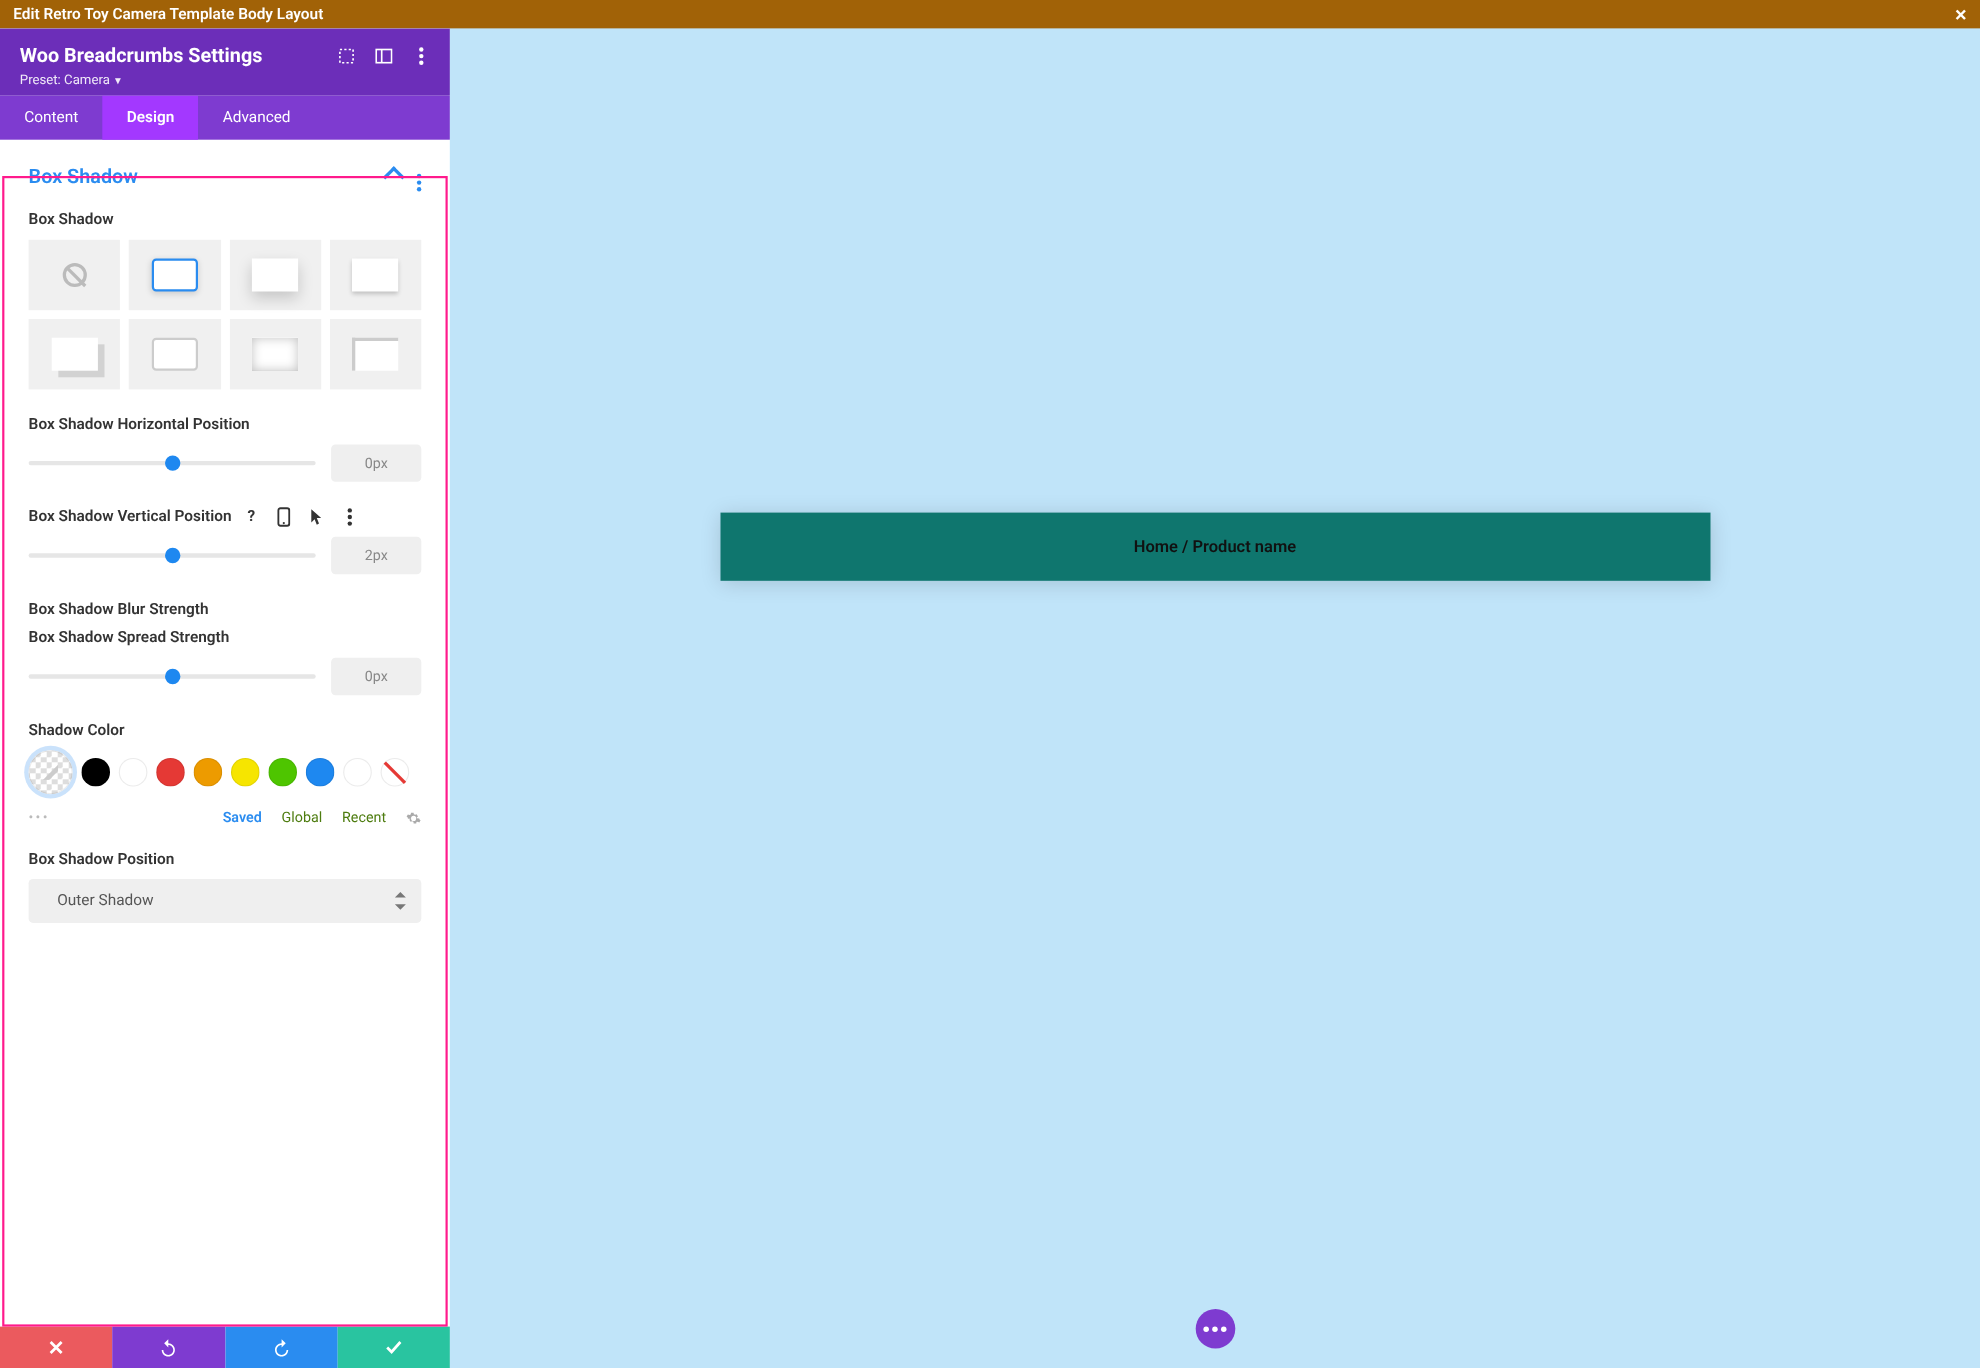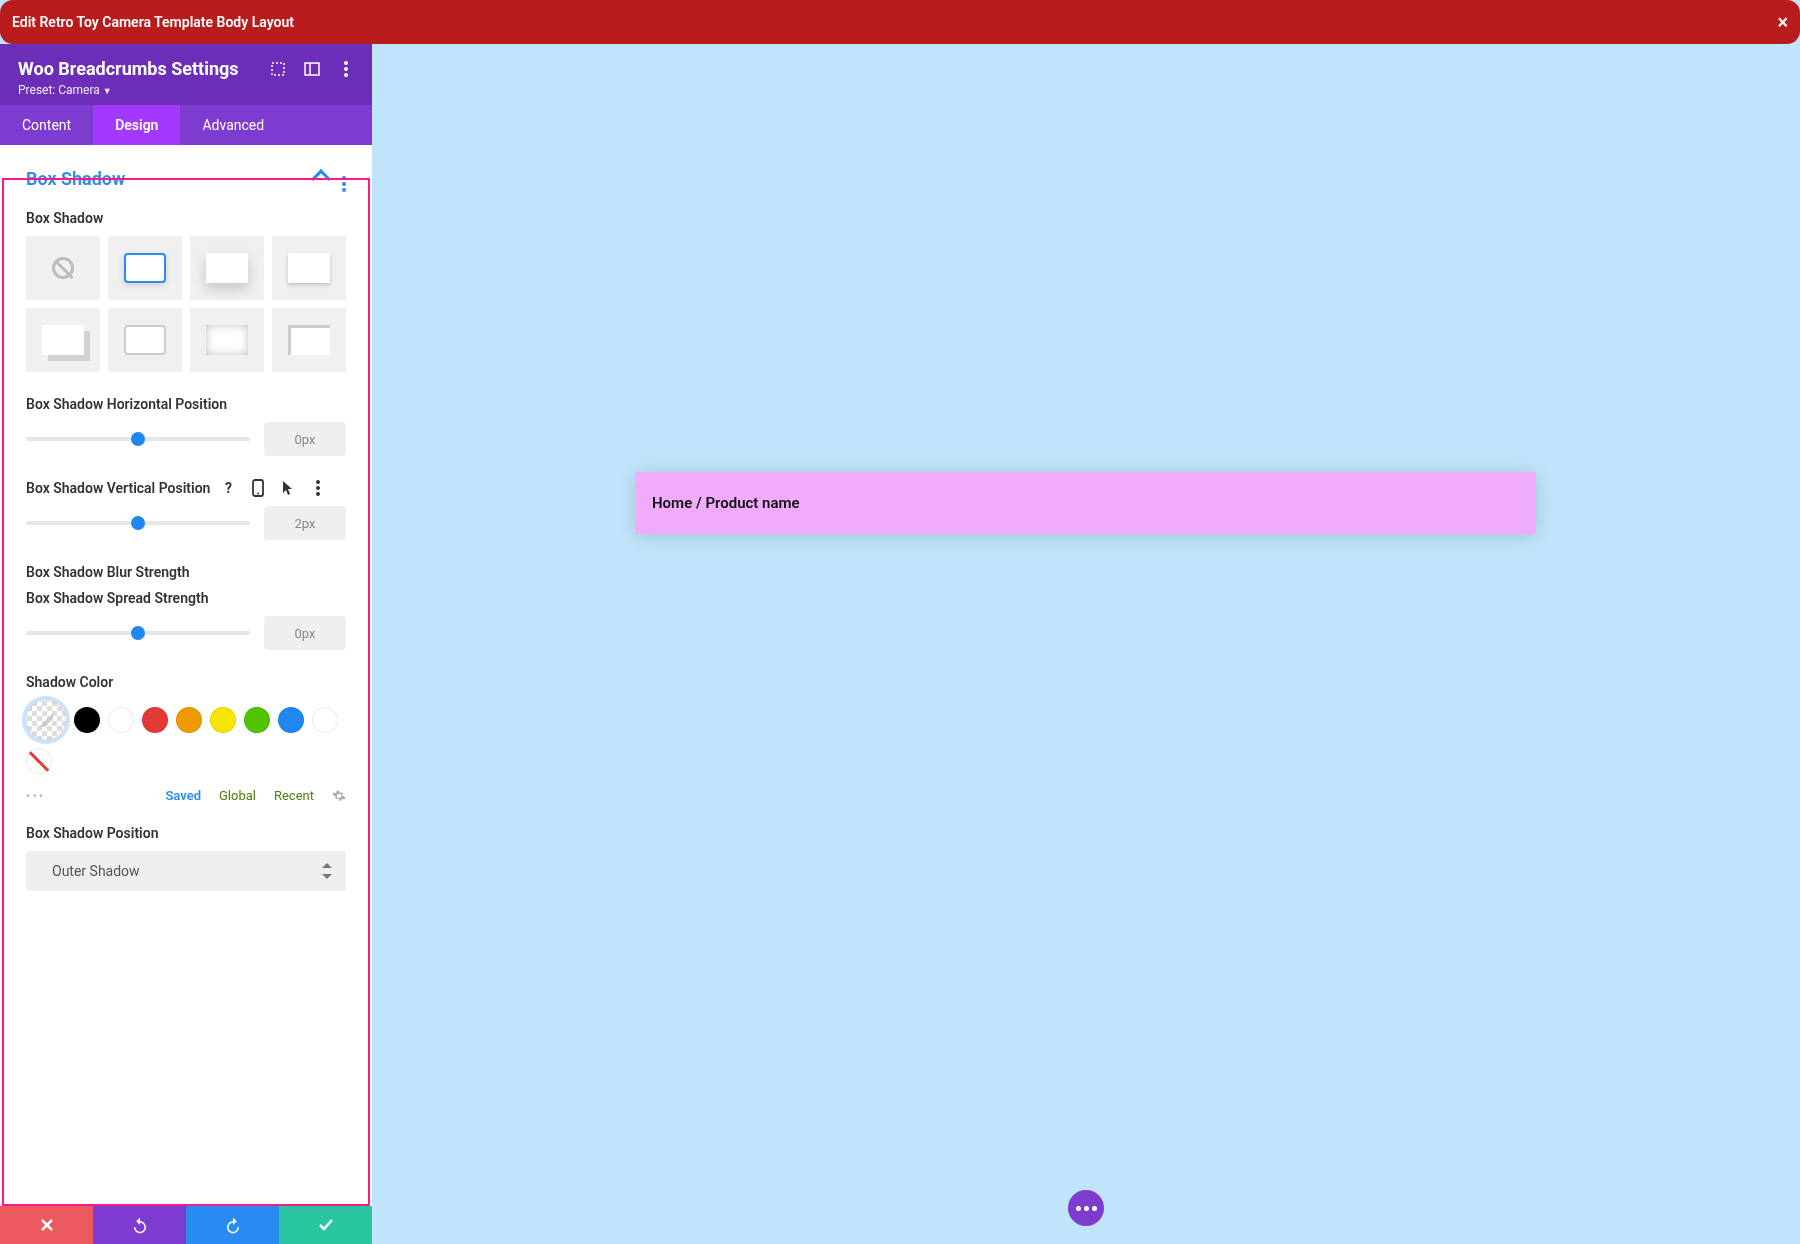--- a/index.html
+++ b/index.html
@@ -1,26 +1,26 @@
 <!DOCTYPE html>
 <html><head>
 <meta charset="utf-8">
 <style>
 * { box-sizing: border-box; margin: 0; padding: 0; font-family: -apple-system, BlinkMacSystemFont, 'Segoe UI', Roboto, sans-serif; }
 html, body { width: 100%; height: 100%; overflow: hidden; }
 body { display: flex; flex-direction: column; background: #C0E4F9; }
 
 
-.window-bar { background: #b91c1c; color: #fff; height: 44px; display: flex; align-items: center; padding: 0 12px; font-size: 14px; font-weight: 600; border-radius: 13px; }
+.window-bar { background: #a16207; color: #fff; height: 26px; display: flex; align-items: center; padding: 0 12px; font-size: 14px; font-weight: 600; }
 .window-bar .title { flex: 1; }
 .window-bar .close { cursor: pointer; font-size: 20px; line-height: 1; }
 
 
 .app { flex: 1; display: flex; min-height: 0; }
-.sidebar-wrap { width: 372px; display: flex; flex-direction: column; background: #fff; position: relative; }
+.sidebar-wrap { width: 409px; display: flex; flex-direction: column; background: #fff; position: relative; }
 .sidebar-wrap::after {
   content: '';
   position: absolute;
   left: 2px; right: 2px;
   top: 134px;
   bottom: 38px;
   border: 2px solid #ff1a8c;
   pointer-events: none;
   z-index: 5;
 }
@@ -91,21 +91,21 @@
 .select::after { content:''; position:absolute; right:14px; top:12px; width:0; height:0; border-left:5px solid transparent; border-right:5px solid transparent; border-bottom:5px solid #777; }
 .select::before { content:''; position:absolute; right:14px; bottom:12px; width:0; height:0; border-left:5px solid transparent; border-right:5px solid transparent; border-top:5px solid #777; }
 
 
 .action-bar { display:flex; height:38px; }
 .abtn { flex:1; display:flex; align-items:center; justify-content:center; color:#fff; cursor:pointer; }
 .abtn.red{background:#EB5A5E;} .abtn.purple{background:#7E3BD0;} .abtn.blue{background:#2A8CF0;} .abtn.green{background:#29C4A0;}
 
 
 .canvas { flex:1; position:relative; background:#C0E4F9; display:flex; align-items:center; justify-content:center; }
-.breadcrumb-demo { width: calc(100% - 56px); max-width: 900px; background:#f0abfc; padding:22px 16px; text-align:left; box-shadow:0 2px 18px rgba(0,0,0,.15); font-size:15px; font-weight:600; color:#111; position:absolute; top:428px; }
+.breadcrumb-demo { width: calc(100% - 56px); max-width: 900px; background:#0f766e; padding:22px 16px; text-align:center; box-shadow:0 2px 18px rgba(0,0,0,.15); font-size:15px; font-weight:600; color:#111; position:absolute; top:440px; }
 .breadcrumb-demo a { color:#111; }
 
 .fab { position:absolute; bottom:18px; left:50%; transform:translateX(-50%); width:36px; height:36px; background:#7E3BD0; border-radius:50%; display:flex; align-items:center; justify-content:center; gap:3px; cursor:pointer; }
 .fab i { width:5px; height:5px; background:#fff; border-radius:50%; }
 
 svg { display:block; }
 </style>
 </head>
 <body>
 

